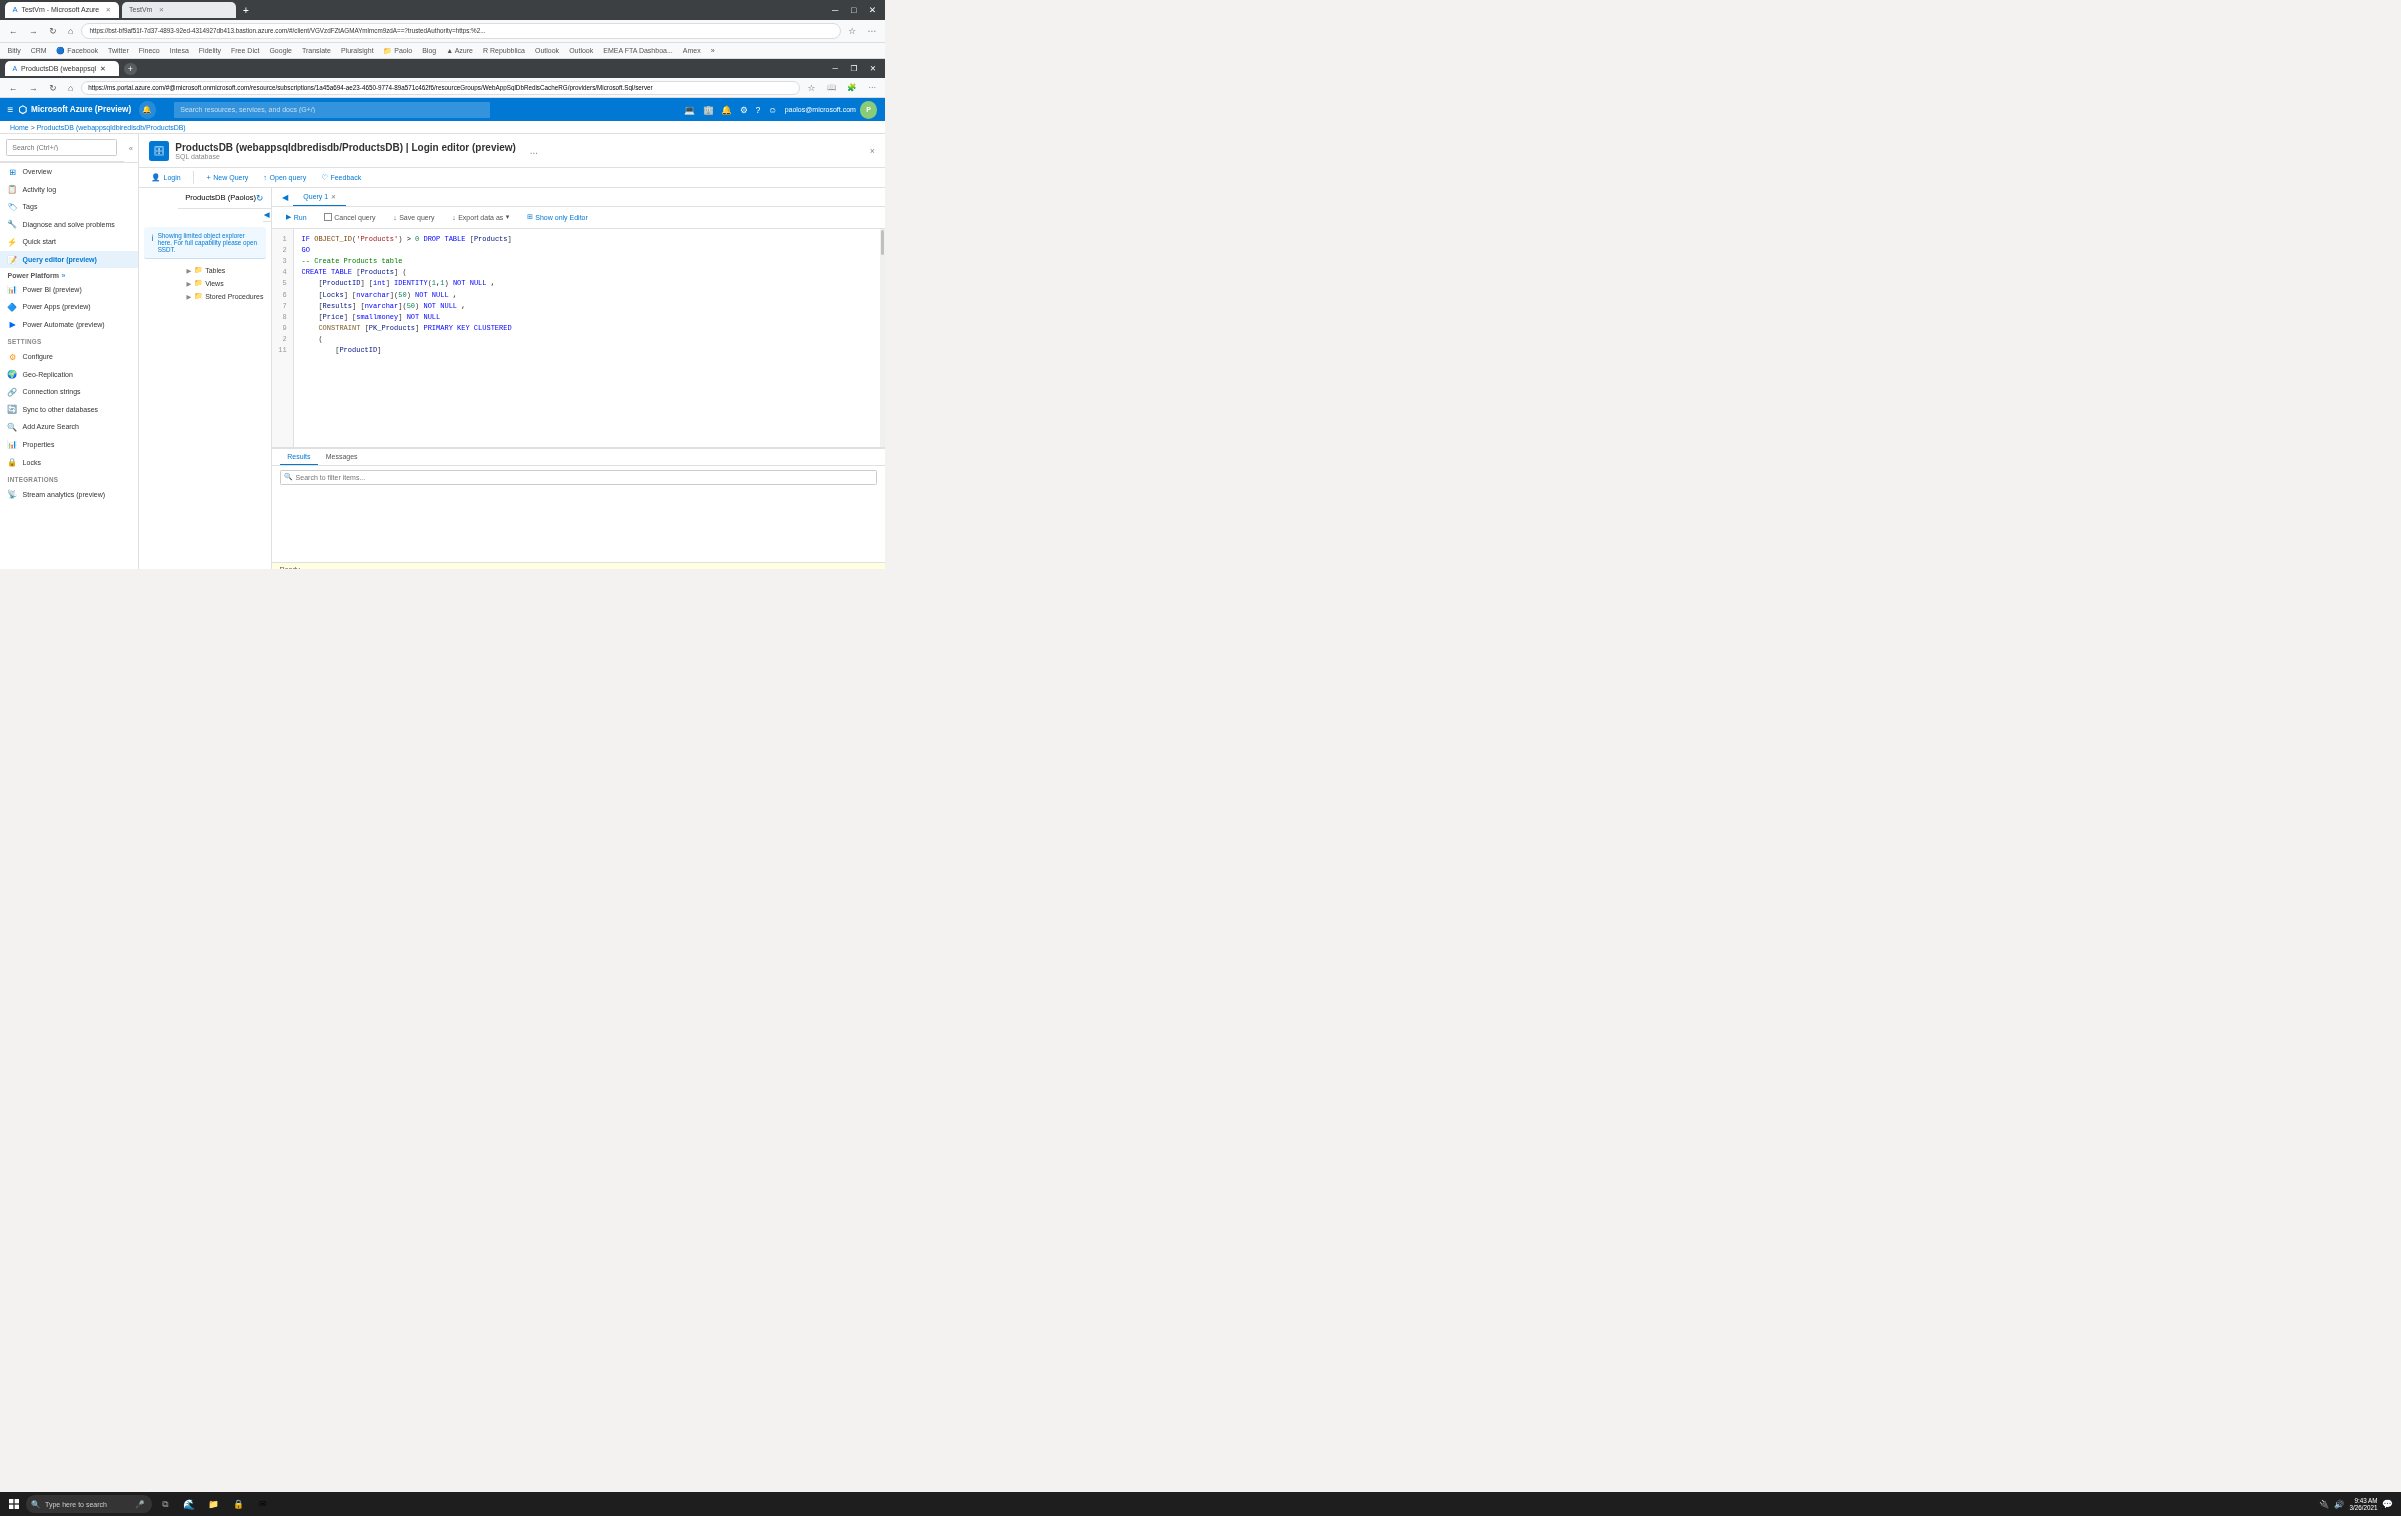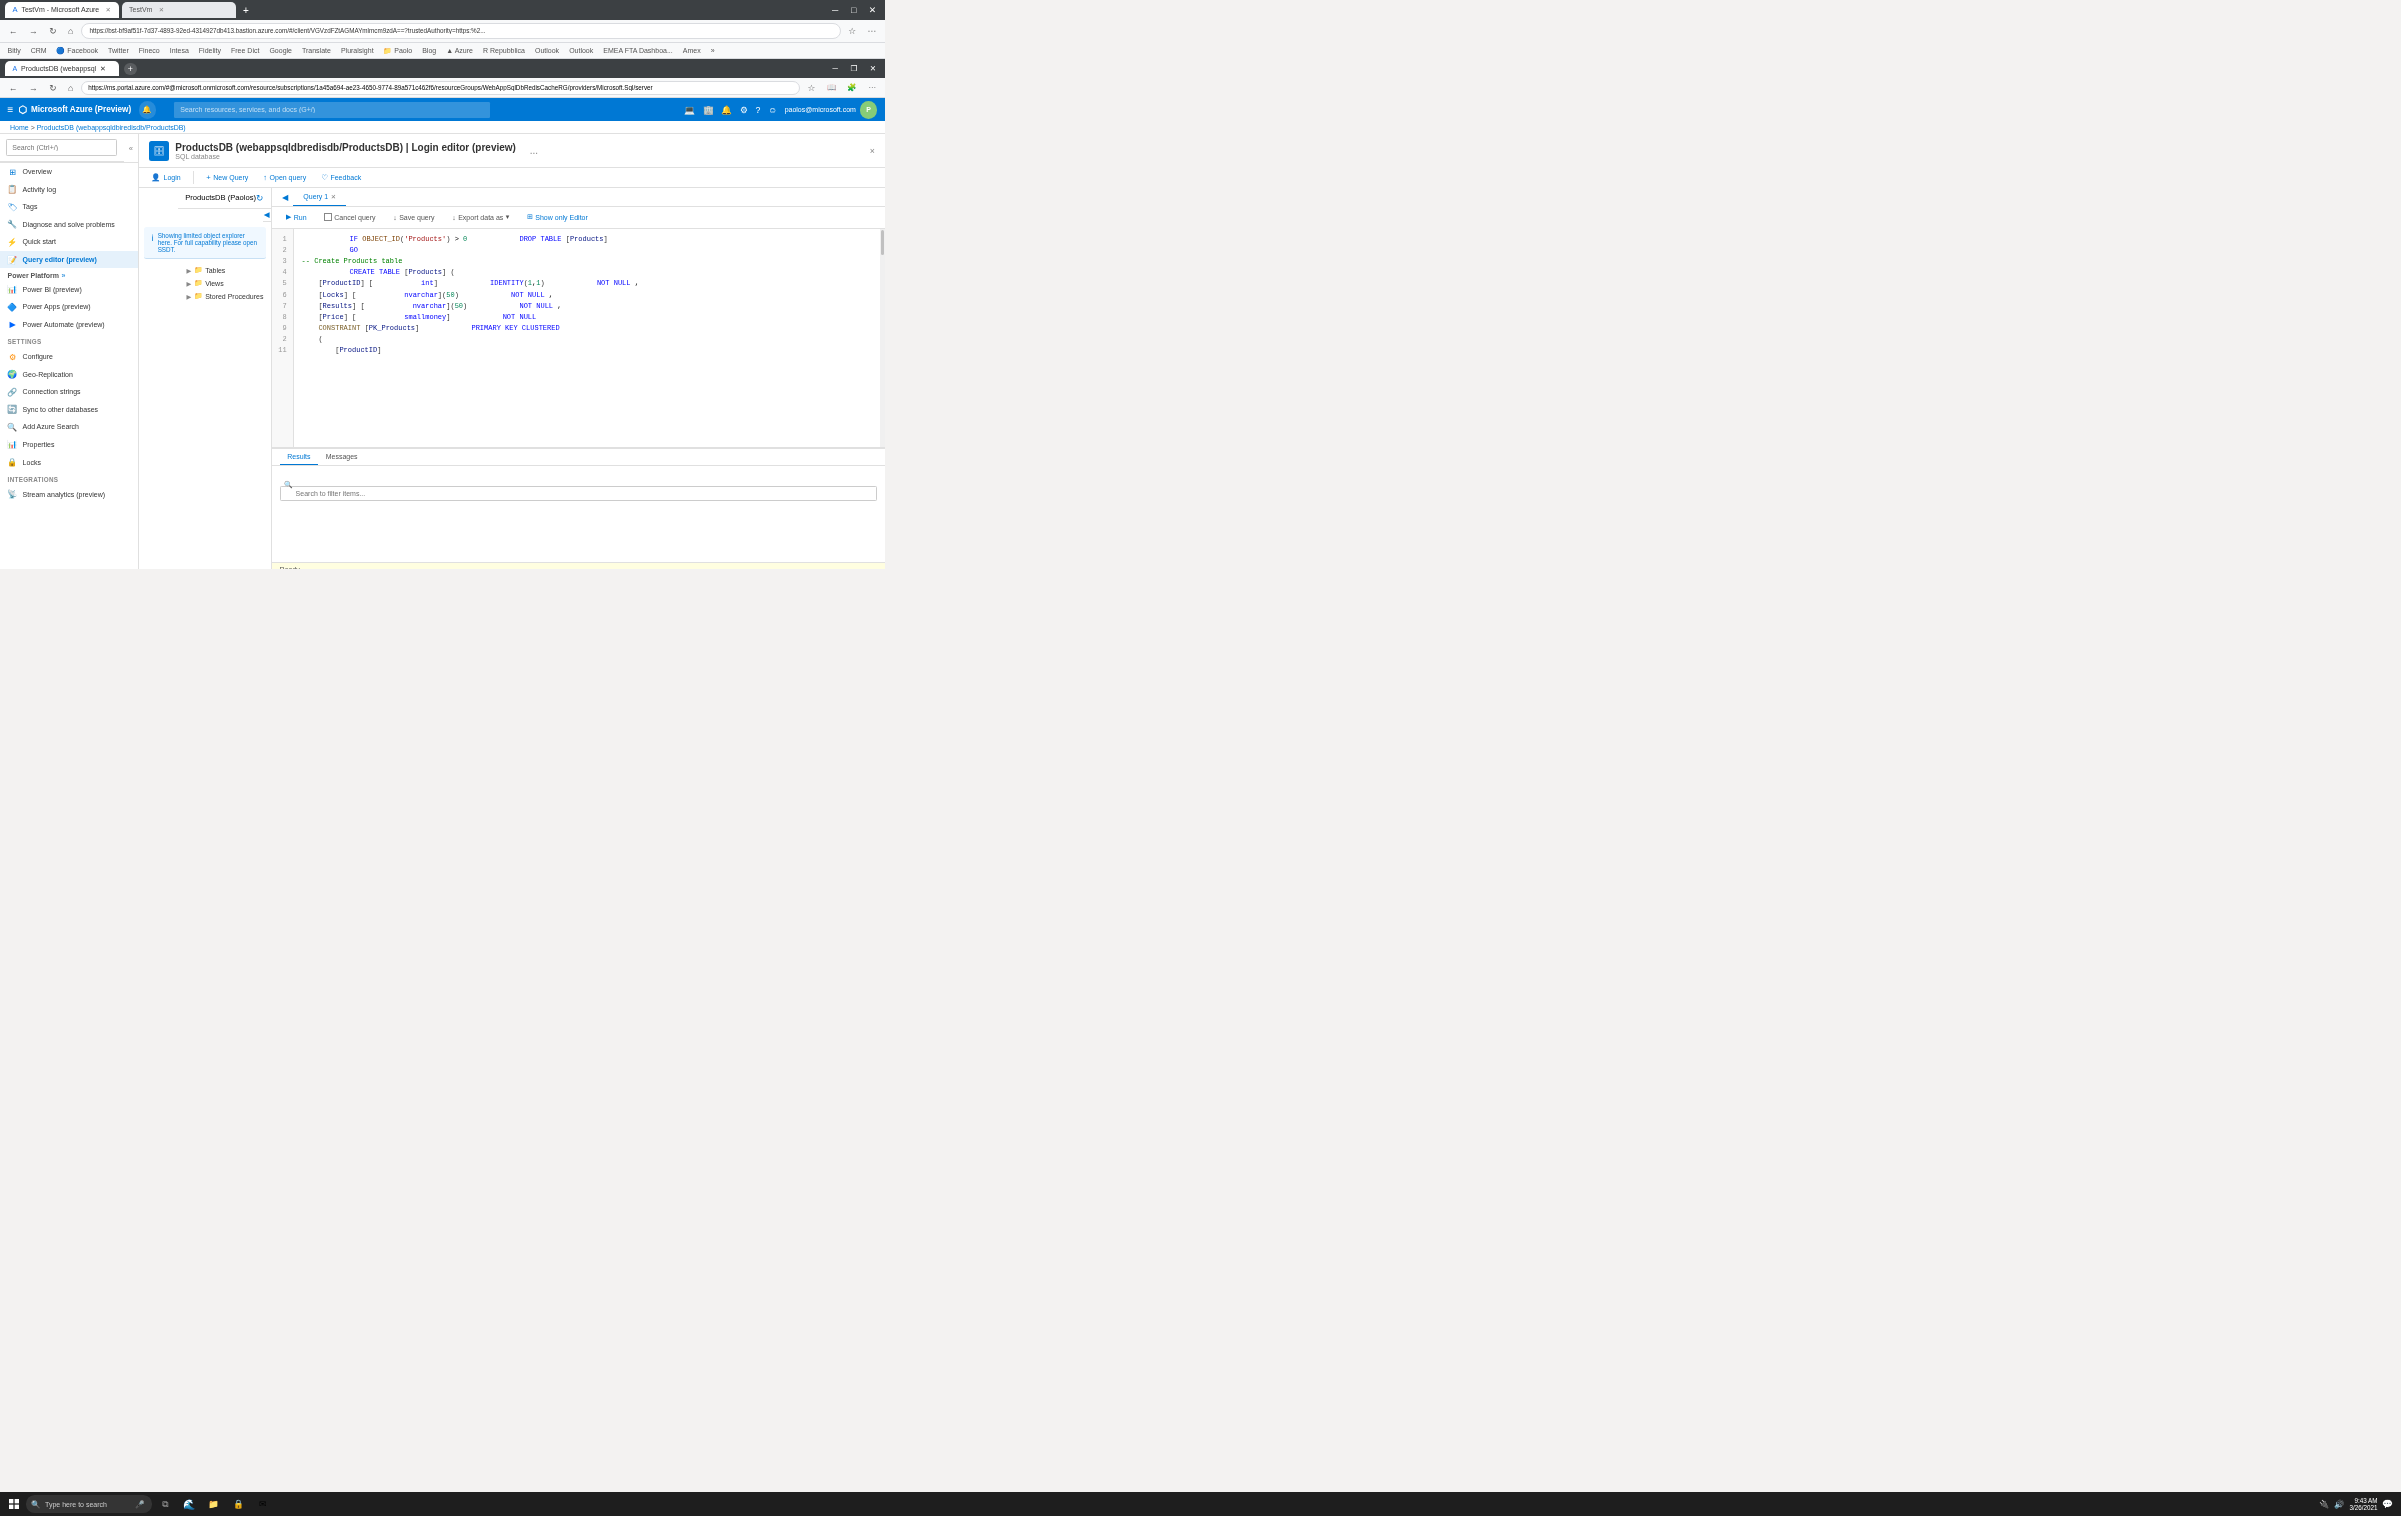--- a/index.html
+++ b/index.html
@@ -87,36 +87,36 @@
     .btn-save { background: none; color: #555; }
     .btn-export { background: none; color: #555; }
     .btn-show-editor { background: none; color: #0078d4; }
 
     
     .code-editor { flex: 1; background: #fff; font-family: 'Consolas', 'Courier New', monospace; font-size: 7px; display: flex; overflow: hidden; border-bottom: 0.6px solid #e0e0e0; }
     .line-numbers { background: #f8f8f8; padding: 5px 2.5px; text-align: right; color: #999; font-size: 7px; line-height: 1.6; min-width: 20px; border-right: 0.6px solid #e0e0e0; }
     .line-num { padding: 0 3.8px; }
     .code-content { padding: 5px 7.6px; flex: 1; line-height: 1.6; overflow: auto; }
     .code-line { white-space: pre; }
-    .kw { color: #0000ff; font-weight: 500; margin-left: 48px; }
+    .kw { color: #0000ff; font-weight: 500; }
     .fn { color: #7b3f00; }
     .str { color: #a31515; }
     .comment { color: #008000; }
     .bracket { color: #333; }
     .num { color: #09885a; }
     .ident { color: #001080; }
     .constraint { color: #795e26; }
 
     
     .results-panel { height: 114px; background: #fff; border-top: 0.6px solid #e0e0e0; display: flex; flex-direction: column; }
     .results-tabs { display: flex; border-bottom: 0.6px solid #e0e0e0; padding: 0 7.6px; }
     .results-tab { padding: 3.8px 7.6px; font-size: 7px; cursor: pointer; color: #555; border-bottom: 1.3px solid transparent; }
     .results-tab.active { color: #0078d4; border-bottom-color: #0078d4; }
     .results-search { padding: 3.8px 7.6px; }
-    .results-search input { width: 100%; height: 15px; border: 0.6px solid #ccc; border-radius: 1.3px; padding: 0 17.7px 0 5px; font-size: 7px; margin-top: 16px; }
+    .results-search input { width: 100%; height: 15px; border: 0.6px solid #ccc; border-radius: 1.3px; padding: 0 17.7px 0 5px; font-size: 7px; }
     .results-search-wrap { position: relative; }
     .results-search-icon { position: absolute; left: 5px; top: 50%; transform: translateY(-50%); color: #888; font-size: 7px; }
 
     .status-bar { background: #fffee0; padding: 2.5px 7.6px; font-size: 7px; color: #555; border-top: 0.6px solid #e0e0e0; }
 
     
     .taskbar { background: #1e1e1e; height: 24px; display: flex; align-items: center; padding: 0 2.5px; position: fixed; bottom: 0; width: 100%; }
     .taskbar-start { width: 23px; height: 23px; display: flex; align-items: center; justify-content: center; color: #fff; font-size: 11.4px; cursor: pointer; }
     .taskbar-search { background: rgba(255,255,255,0.1); border: none; height: 17.7px; width: 126px; border-radius: 8.8px; display: flex; align-items: center; padding: 0 6.3px; gap: 3.8px; cursor: pointer; }
     .taskbar-search-icon { color: #ccc; font-size: 7.6px; }

